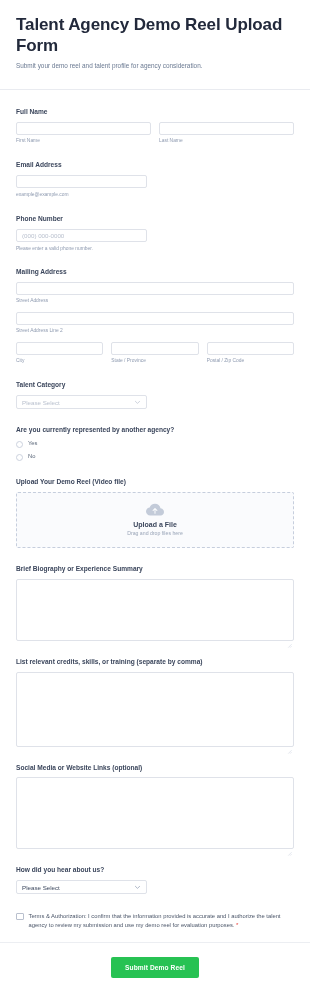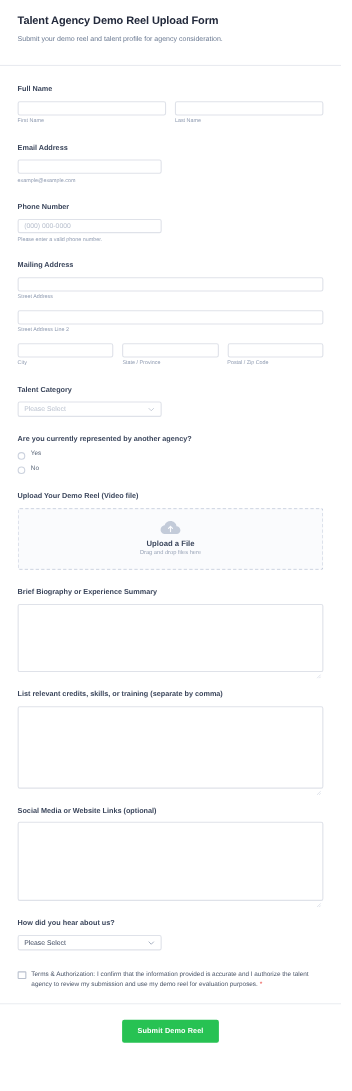--- a/index.html
+++ b/index.html
@@ -12,21 +12,21 @@
     height: 992px;
     font-family: "Liberation Sans", sans-serif;
     color: #2e3a4f;
     overflow: hidden;
   }
   .page { width: 310px; height: 992px; position: relative; background:#fff; }
 
   
   .form-header { padding: 14px 16px 10px 16px; }
   .form-title {
-    font-size: 10px;
+    font-size: 17px;
     font-weight: bold;
     color: #22293b;
     letter-spacing: -0.1px;
     line-height: 1.25;
     margin: 0 0 5px 0;
   }
   .form-subtitle {
     font-size: 6.4px;
     color: #6b7a92;
     line-height: 1.35;

